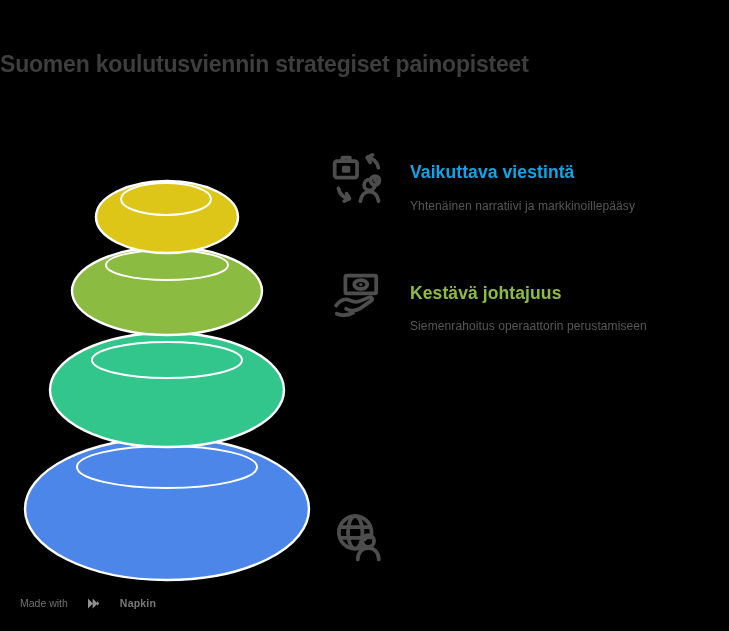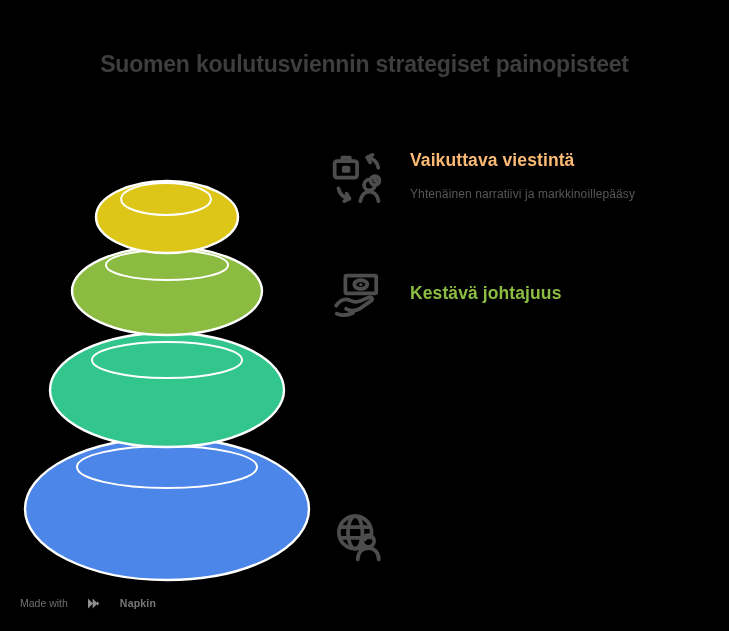--- a/index.html
+++ b/index.html
@@ -1,21 +1,21 @@
 <!DOCTYPE html>
 <html><head>
 <meta charset="utf-8">
 <style>
   html,body{margin:0;padding:0;background:#000;}
   .canvas{
     position:relative;width:729px;height:631px;background:#000;overflow:hidden;
     font-family:"Liberation Sans","DejaVu Sans",sans-serif;
   }
   .title{
-    position:absolute;top:51px;left:0;right:0;margin:0;text-align:center;
+    position:absolute;top:51px;left:0;right:0;margin:0;text-align:left;
     font-size:23px;font-weight:700;color:#3e3e3e;letter-spacing:-0.2px;
   }
   .stones-svg{position:absolute;left:0;top:0;width:729px;height:631px;display:block;}
   .stone{stroke:#fff;stroke-width:2.4;}
   .stone-ring{fill:none;stroke:#fff;stroke-width:2;}
   .item{position:absolute;left:330px;width:372px;height:110px;}
   .item-icon{position:absolute;left:0;top:0;width:56px;height:56px;color:#4d4d4d;}
   .item-icon svg{width:56px;height:56px;display:block;}
   .item-text{position:absolute;left:80px;top:0;width:292px;}
   .item-heading{margin:0;font-size:17.5px;font-weight:700;letter-spacing:0.1px;}
@@ -63,37 +63,38 @@
         <path d="M18.2 2.1l-2.2 1.1 1.2 2.1"></path>
         <path d="M3.6 16.4a5.2 5.2 0 0 0 4.7 4.4"></path>
         <path d="M6.1 21.9l2.2-1.1-1.2-2.1"></path>
         <circle cx="16.9" cy="15" r="2.3"></circle>
         <circle cx="19.3" cy="13.1" r="1.9" fill="#000"></circle>
         <path d="M19.3 12.3v.8l.7.4"></path>
         <path d="M13 21.9c.4-2.6 2-4.1 3.9-4.1s3.5 1.5 3.9 4.1"></path>
       </svg>
     </span>
     <div class="item-text">
-      <h2 class="item-heading" style="color: #fdba74;">Vaikuttava viestintä</h2>
+      <h2 class="item-heading" style="margin-top: 12px; color: #0ea5e9;">Vaikuttava viestintä</h2>
       <p class="item-desc" style="margin-top:16px;">Yhtenäinen narratiivi ja markkinoillepääsy</p>
     </div>
   </div>
 
   <div class="item" style="top:271px;">
     <span class="item-icon">
       <svg viewBox="0 0 24 24" fill="none" stroke="currentColor" stroke-width="1.6" stroke-linecap="round" stroke-linejoin="round">
         <rect x="6.6" y="2" width="13.2" height="7.6" rx="0.6"></rect>
         <ellipse cx="13.2" cy="5.8" rx="2.8" ry="1.9"></ellipse>
         <circle cx="13.2" cy="5.8" r="0.7" fill="currentColor" stroke="none"></circle>
         <path d="M2.6 14.8c1.8-2.4 4-3.2 6-2.2 1.5.7 3.2.8 4.7.1l3.4-1.4c1-.4 1.8.7 1 1.4l-4.5 3.2c-1.9 1.2-4.3 1.3-6.3.3"></path>
         <path d="M2.9 18.3c2.3.9 4.8.7 7-.4"></path>
       </svg>
     </span>
     <div class="item-text">
       <h2 class="item-heading" style="margin-top: 12px; color: rgb(140, 189, 65);">Kestävä johtajuus</h2>
+      <p class="item-desc" style="margin-top:15px;">Siemenrahoitus operaattorin perustamiseen</p>
     </div>
   </div>
 
 
   <div class="item" style="top:510px;">
     <span class="item-icon">
       <svg viewBox="0 0 24 24" fill="none" stroke="currentColor" stroke-width="1.6" stroke-linecap="round" stroke-linejoin="round">
         <circle cx="10.8" cy="9.6" r="7"></circle>
         <ellipse cx="10.8" cy="9.6" rx="3.1" ry="7"></ellipse>
         <path d="M4.4 7.3h12.8M4.2 11.9h13.2"></path>

